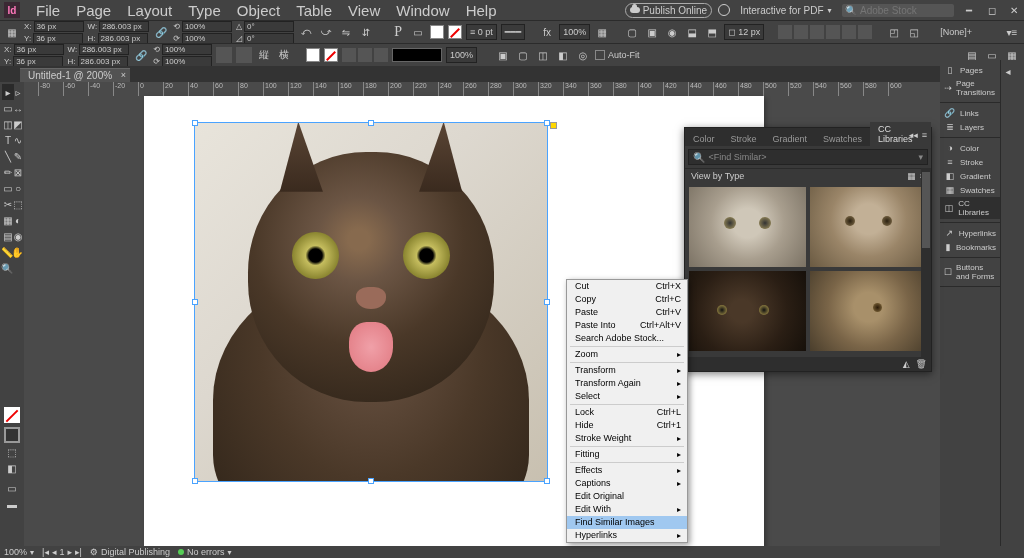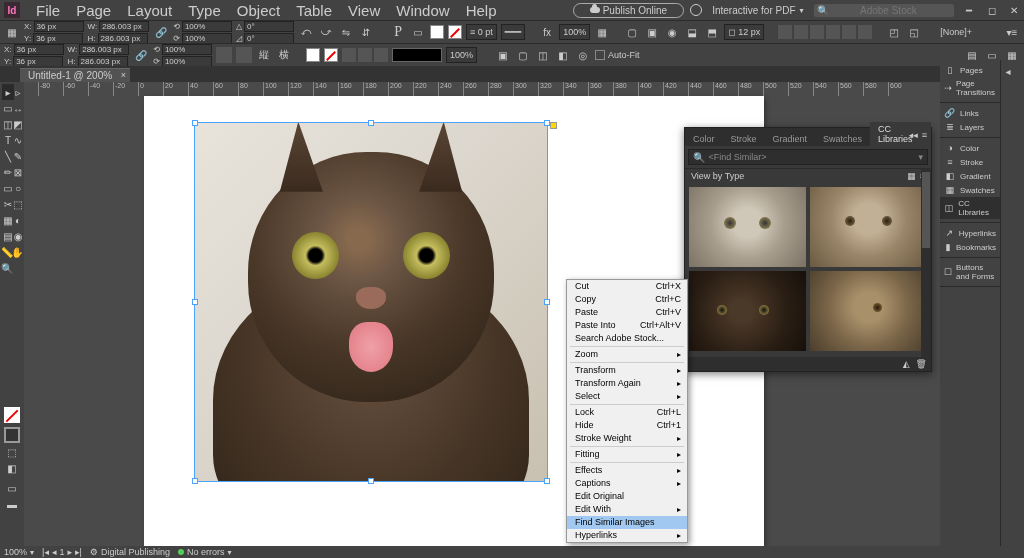--- a/index.html
+++ b/index.html
@@ -1,28 +1,28 @@
 <!DOCTYPE html>
 <html><head>
 <meta charset="utf-8">
 <style>
 * { margin:0; padding:0; box-sizing:border-box; font-family:"Segoe UI",Tahoma,sans-serif; }
 body { width:1024px; height:558px; background:#333; color:#ccc; font-size:10px; overflow:hidden; position:relative; }
 .menubar { height:20px; background:#424242; display:flex; align-items:center; padding:0 4px; position:relative; }
 .app-icon { width:16px; height:16px; background:#3a2833; display:flex; align-items:center; justify-content:center; color:#f7b; font-weight:bold; font-size:10px; margin-right:8px; }
 .menu-item { padding:0 8px; font-size:15px; cursor:default; }
 .menu-right { position:absolute; right:4px; display:flex; align-items:center; gap:6px; }
-.pill-btn { border:1px solid #aaa; border-radius:10px; padding:1px 16px; display:flex; align-items:center; gap:3px; font-size:10px; }
+.pill-btn { border:1px solid #aaa; border-radius:10px; padding:1px 4px; display:flex; align-items:center; gap:3px; font-size:10px; }
 .cloud-icon{display:inline-block;width:10px;height:6px;background:#ccc;border-radius:3px;position:relative;}
 .cloud-icon::before{content:"";position:absolute;top:-3px;left:2px;width:5px;height:5px;background:#ccc;border-radius:50%;}
 .bulb-icon{width:12px;height:12px;border:1px solid #ccc;border-radius:50%;}
 .dropdown{display:flex;align-items:center;gap:4px;font-size:10px;padding:0 4px;}
 .chev{font-size:8px;}
 .search-box{display:flex;align-items:center;background:#555;padding:1px 4px;border-radius:2px;}
-.search-box input{background:transparent;border:none;color:#aaa;font-size:10px;width:90px;outline:none;margin-left:28px;}
+.search-box input{background:transparent;border:none;color:#aaa;font-size:10px;width:90px;outline:none;}
 .mag{font-size:10px;margin-right:2px;}
 .win-ctrl{width:10px;height:10px;margin-left:6px;}
 
 .ctrl-bar{height:23px;background:#424242;border-top:1px solid #2b2b2b;display:flex;align-items:center;padding:0 4px;gap:4px;overflow:hidden;}
 .xy-group{display:flex;flex-direction:column;gap:1px;}
 .xy-row{display:flex;align-items:center;gap:2px;font-size:8px;}
 .xy-row .val{background:#3a3a3a;border:1px solid #222;padding:0 2px;width:50px;height:11px;line-height:10px;font-size:8px;}
 .tiny-icon{width:16px;height:16px;display:flex;align-items:center;justify-content:center;font-size:10px;color:#ccc;}
 .ctrl-input{background:#3a3a3a;border:1px solid #222;height:16px;font-size:9px;padding:0 3px;display:flex;align-items:center;}
 .none-label{font-size:9px;padding:0 4px;}

